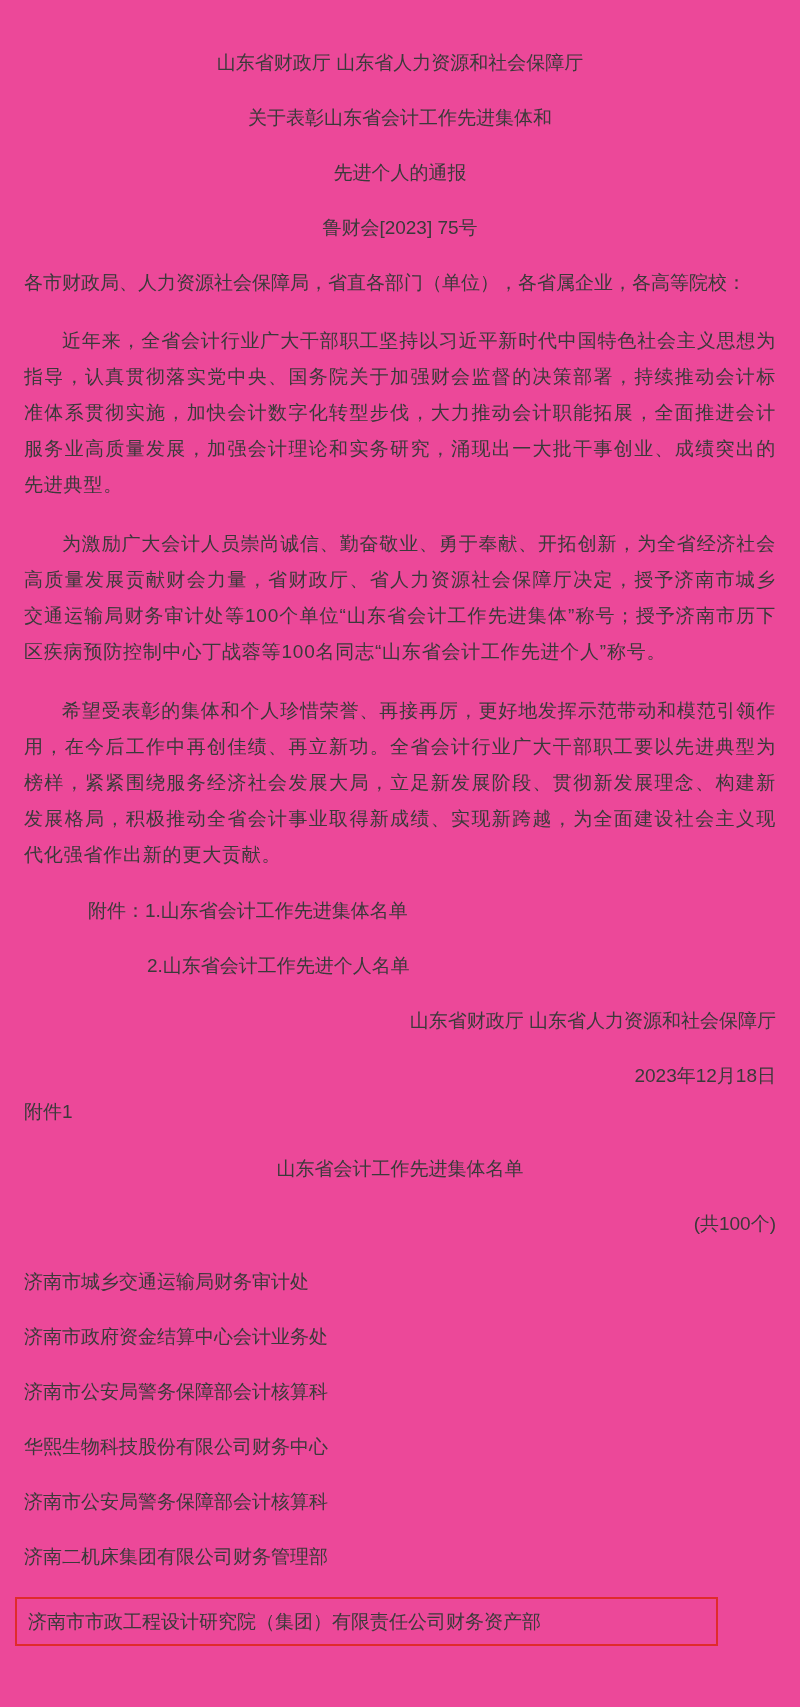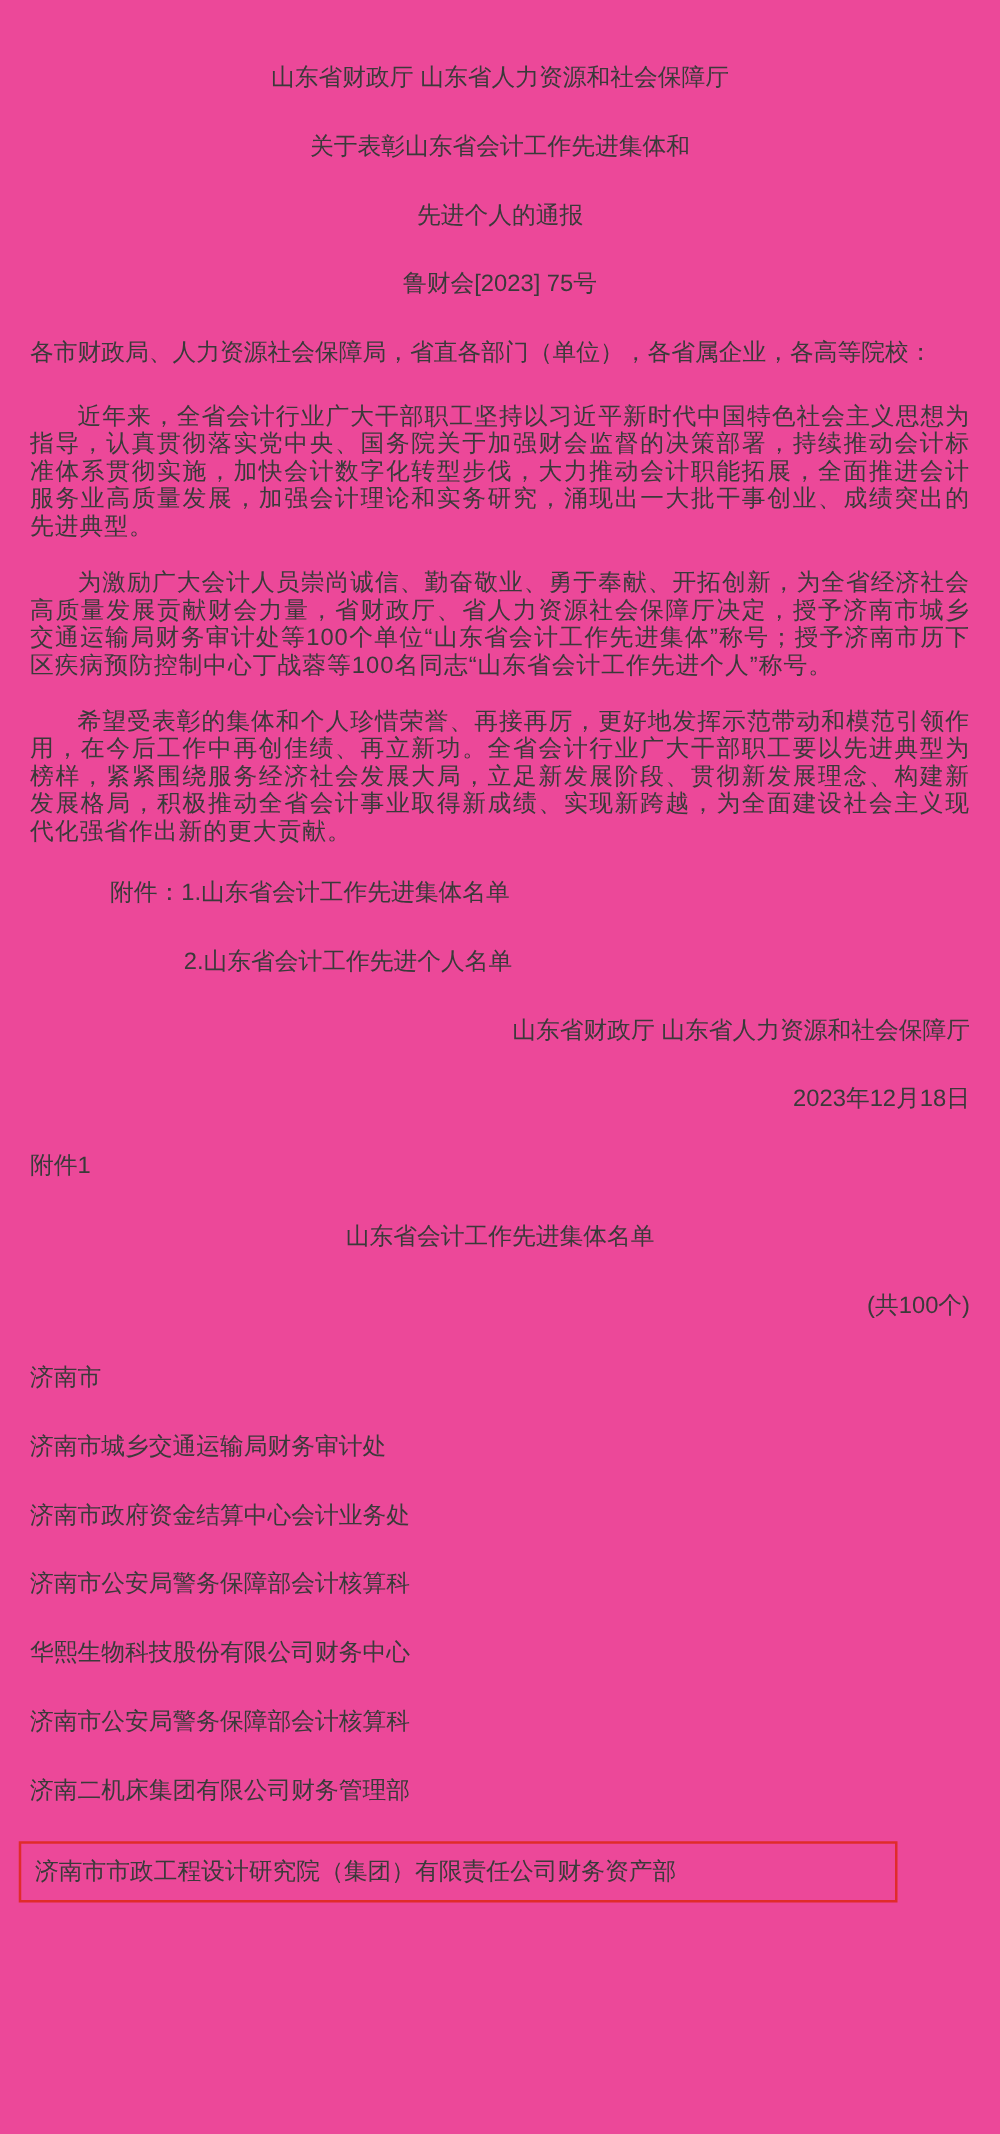--- a/index.html
+++ b/index.html
@@ -21,29 +21,29 @@
   }
   p{margin:0;}
   .line{
     line-height:29px;
     margin:0 0 26px 0;
     white-space:nowrap;
   }
   .c{text-align:center;}
   .r{text-align:right;}
   .para{
-    line-height:22px;
+    line-height:36px;
     text-align:justify;
     text-indent:2em;
     letter-spacing:0.8px;
     margin:0 0 23px 0;
   }
   .attach1{padding-left:64px;}
   .attach2{padding-left:123px;}
-  .mb9{margin-bottom:24px;}
+  .mb9{margin-bottom:7px;}
   .mb28{margin-bottom:28px;}
   .mb29{margin-bottom:29px;text-align:right;}
   .hl-box{
     box-sizing:border-box;
     width:703px;
     margin:18px 0 0 -9px;
     border:2px solid #e02b2b;
     padding:8px 0 8px 11px;
   }
   .hl-box p{
@@ -70,21 +70,20 @@
   <p class="line attach1">附件：1.山东省会计工作先进集体名单</p>
   <p class="line attach2">2.山东省会计工作先进个人名单</p>
 
   <p class="line r">山东省财政厅 山东省人力资源和社会保障厅</p>
   <p class="line r mb9">2023年12月18日</p>
 
   <p class="line mb28">附件1</p>
   <p class="line c">山东省会计工作先进集体名单</p>
   <p class="line c mb29">(共100个)</p>
 
-  <p class="line">济南市</p>
 
   <p class="line">济南市城乡交通运输局财务审计处</p>
   <p class="line">济南市政府资金结算中心会计业务处</p>
   <p class="line">济南市公安局警务保障部会计核算科</p>
   <p class="line">华熙生物科技股份有限公司财务中心</p>
   <p class="line">济南市公安局警务保障部会计核算科</p>
   <p class="line">济南二机床集团有限公司财务管理部</p>
 
   <div class="hl-box">
     <p>济南市市政工程设计研究院（集团）有限责任公司财务资产部</p>

